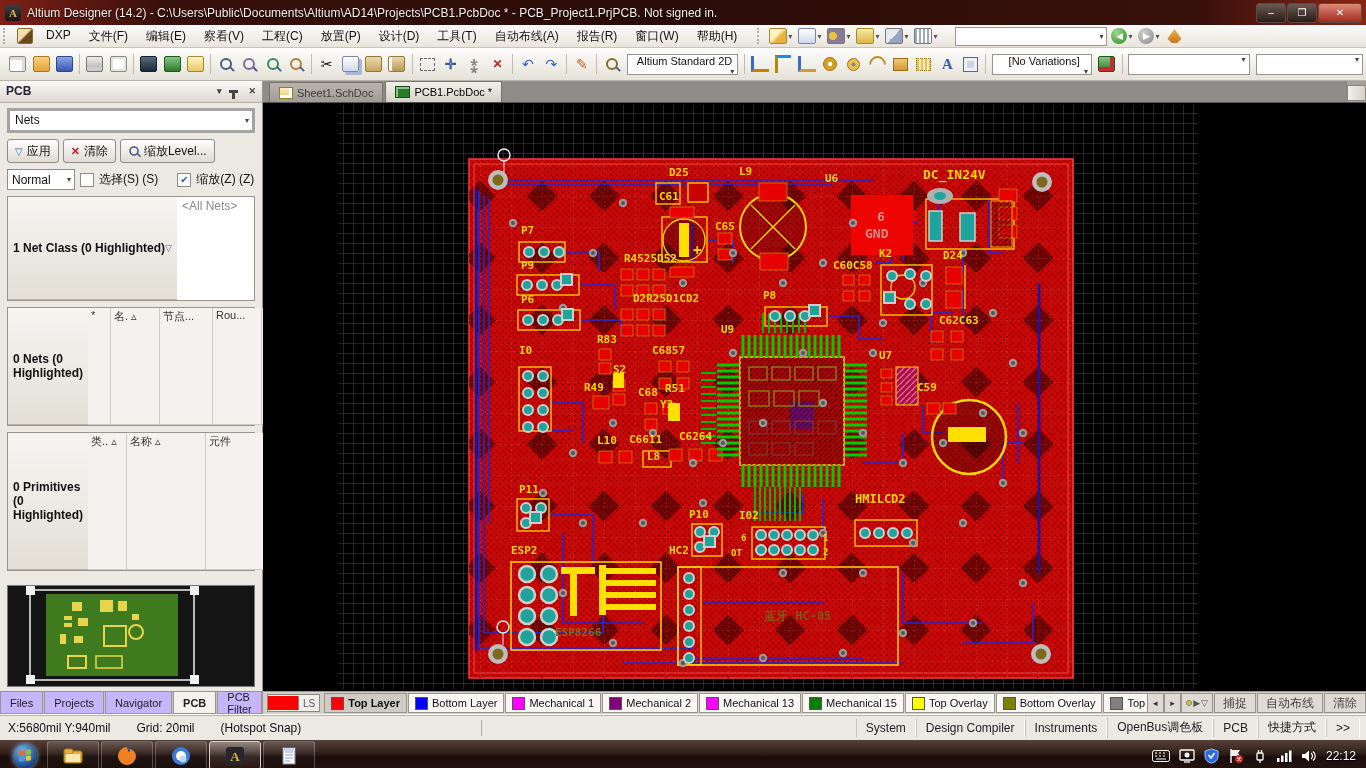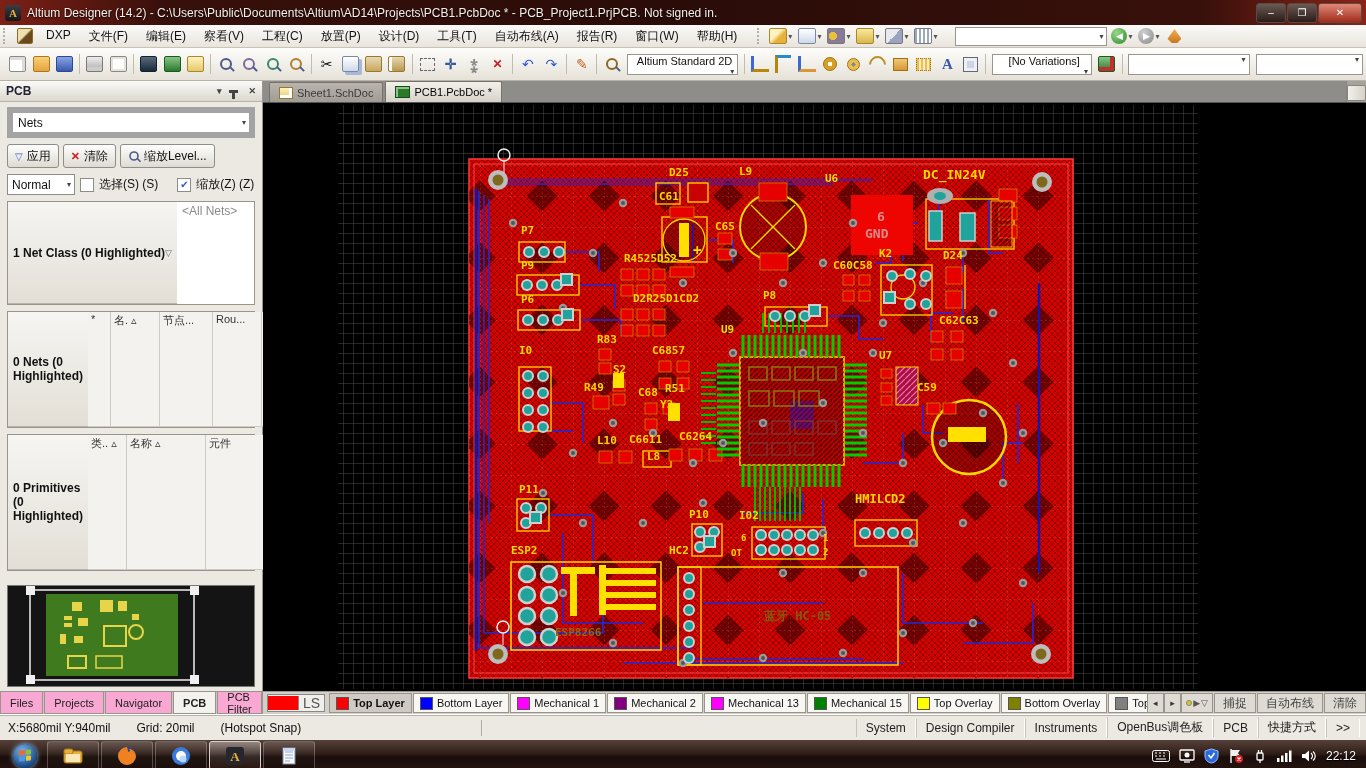--- a/index.html
+++ b/index.html
@@ -79,21 +79,21 @@
   .chip-ico{width:13px;height:13px;background:#cfd4e2;border:1px solid #667;box-shadow:inset 0 0 0 3px #eef0f8;}
   
   #main{display:flex;height:610px;}
   
   #left-panel{width:262px;background:#ece9e2;border-right:1px solid #9a958c;display:flex;flex-direction:column;}
   #panel-header{height:21px;display:flex;align-items:center;background:linear-gradient(#fbfaf8,#dcd8cf);
     border-bottom:1px solid #b8b3a8;padding:0 6px;font-weight:bold;color:#223;}
   #panel-header .sp{margin-left:auto;display:flex;align-items:center;gap:8px;color:#444;font-size:9px;}
   .pinT{width:9px;height:3px;background:#444;position:relative;margin-right:2px;}
   .pinT:after{content:"";position:absolute;left:3px;top:3px;width:3px;height:6px;background:#444;}
-  .pcombo{height:20px;background:#fff;border:6px solid #a3a3a3;display:flex;align-items:center;
+  .pcombo{height:20px;background:#fff;border:3px solid #a3a3a3;display:flex;align-items:center;
     padding-left:5px;margin:5px 7px 4px 7px;}
   .pbtn-row{display:flex;gap:4px;margin:2px 7px;}
   .pbtn{height:22px;border:1px solid #8e8d8a;border-radius:3px;background:linear-gradient(#fefefe,#dedbd2);
     display:flex;align-items:center;padding:0 7px;gap:4px;}
   .funnel{color:#3a6ad0;font-size:10px;} .fx{color:#c42222;font-weight:bold;font-size:11px;}
   .prow2{display:flex;align-items:center;margin:4px 7px 6px 7px;gap:5px;}
   .ncombo{width:62px;height:19px;background:#fff;border:1px solid #8e8d8a;display:flex;align-items:center;padding-left:4px;}
   .cb{width:12px;height:12px;background:#fff;border:1px solid #8e8d8a;display:flex;align-items:center;justify-content:center;font-size:10px;color:#2a5ad0;}
   .sect{border:1px solid #9a958c;background:#fff;margin:0 7px 6px 7px;display:flex;}
   .sect-h{background:linear-gradient(#f6f5f2,#e3dfd6);border-bottom:1px solid #b8b3a8;
@@ -114,26 +114,26 @@
   .ico-sheet{width:12px;height:10px;background:linear-gradient(#fdf3c0,#e8c86a);border:1px solid #9a7a2a;box-shadow:inset -3px -3px 0 #fff;}
   .ico-pcb{width:13px;height:10px;background:#2a7a2a;border:1px solid #1a4a1a;box-shadow:inset 2px 2px 0 #8ac48a;}
   #canvas{position:relative;width:1182px;height:588px;background:#000;border-top:1px solid #555;}
   
   #right-strip{width:20px;background:#a5a29b;border-left:1px solid #8a867e;display:flex;flex-direction:column;align-items:center;padding-top:4px;gap:6px;}
   .vtab{writing-mode:vertical-rl;background:linear-gradient(90deg,#f2f0ea,#d6d2ca);border:1px solid #8a867e;
     border-radius:0 2px 2px 0;padding:7px 1px;font-size:11px;color:#222;}
   
   #row-tabs{height:22px;display:flex;background:#d4d0c8;border-top:1px solid #9a958c;}
   #panel-tabs{width:262px;display:flex;align-items:stretch;background:#cac6be;border-right:1px solid #9a958c;}
-  .ptab{display:flex;align-items:center;padding:0 9px;font-size:11px;background:#f9a8d4;border:1px solid #9a958c;border-top:none;margin-right:1px;color:#222;}
+  .ptab{display:flex;align-items:center;padding:0 9px;font-size:11px;background:#c4b5fd;border:1px solid #9a958c;border-top:none;margin-right:1px;color:#222;}
   .ptab.active{background:#f4f2ee;font-weight:bold;}
   #layer-bar{flex:1;display:flex;align-items:center;padding-left:4px;overflow:hidden;}
   #ls-swatch{display:flex;align-items:center;border:1px solid #888;background:#f0efec;height:16px;margin-right:4px;}
   #ls-swatch .lsq{width:30px;height:14px;background:#f00;border-right:1px solid #888;}
-  #ls-swatch .lst{padding:0 4px;color:#555;font-size:14px;}
+  #ls-swatch .lst{padding:0 4px;color:#555;font-size:10px;}
   .ltab{display:flex;align-items:center;gap:4px;background:#f8f7f4;border:1px solid #9a958c;height:18px;
     padding:0 6px;margin-right:1px;font-size:11px;white-space:nowrap;}
   .ltab.active{background:#cfcbc4;font-weight:bold;}
   .lsw{width:11px;height:11px;border:1px solid #555;}
   .lnav{width:16px;height:18px;display:flex;align-items:center;justify-content:center;background:#dedbd4;border:1px solid #9a958c;font-size:9px;color:#333;}
   .lbtn{height:18px;display:flex;align-items:center;padding:0 8px;background:#dedbd4;border:1px solid #9a958c;margin-left:1px;color:#444;white-space:nowrap;}
   .lfilter{display:flex;align-items:center;gap:1px;padding:0 4px;height:18px;border:1px solid #9a958c;background:#dedbd4;color:#555;font-size:9px;}
   .dot{width:4px;height:4px;border-radius:50%;background:#d8c820;border:1px solid #887;}
   
   #statusbar{height:25px;display:flex;align-items:center;background:#ece9e2;border-top:1px solid #fff;

